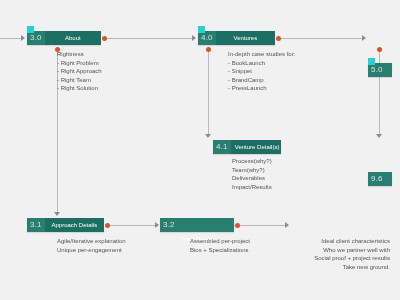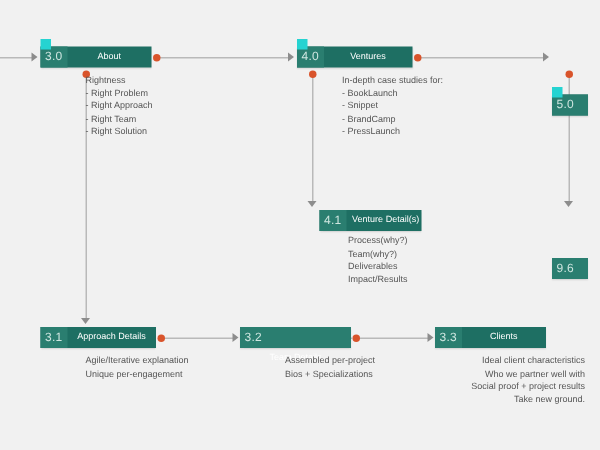--- a/index.html
+++ b/index.html
@@ -111,24 +111,20 @@
   <div class="node" style="left:27px;top:218px;width:77px;">
     <span class="num">3.1</span>
     <span class="lbl">Approach Details</span>
   </div>
 
   <div class="node" style="left:160px;top:218px;width:74px;flex-direction:column;">
     <span class="num">3.2</span>
     <span class="lbl">Team Details</span>
   </div>
 
-  <div class="node" style="left:290px;top:218px;width:74px;">
-    <span class="num">3.3</span>
-    <span class="lbl">Clients</span>
-  </div>
 
   <div class="txt" style="left:57px;top:50px;">
       <div>Rightness</div>
       <div>- Right Problem</div>
       <div>- Right Approach</div>
       <div>- Right Team</div>
       <div>- Right Solution</div>
     </div>
   <div class="txt" style="left:228px;top:50px;">
       <div>In-depth case studies for:</div>

